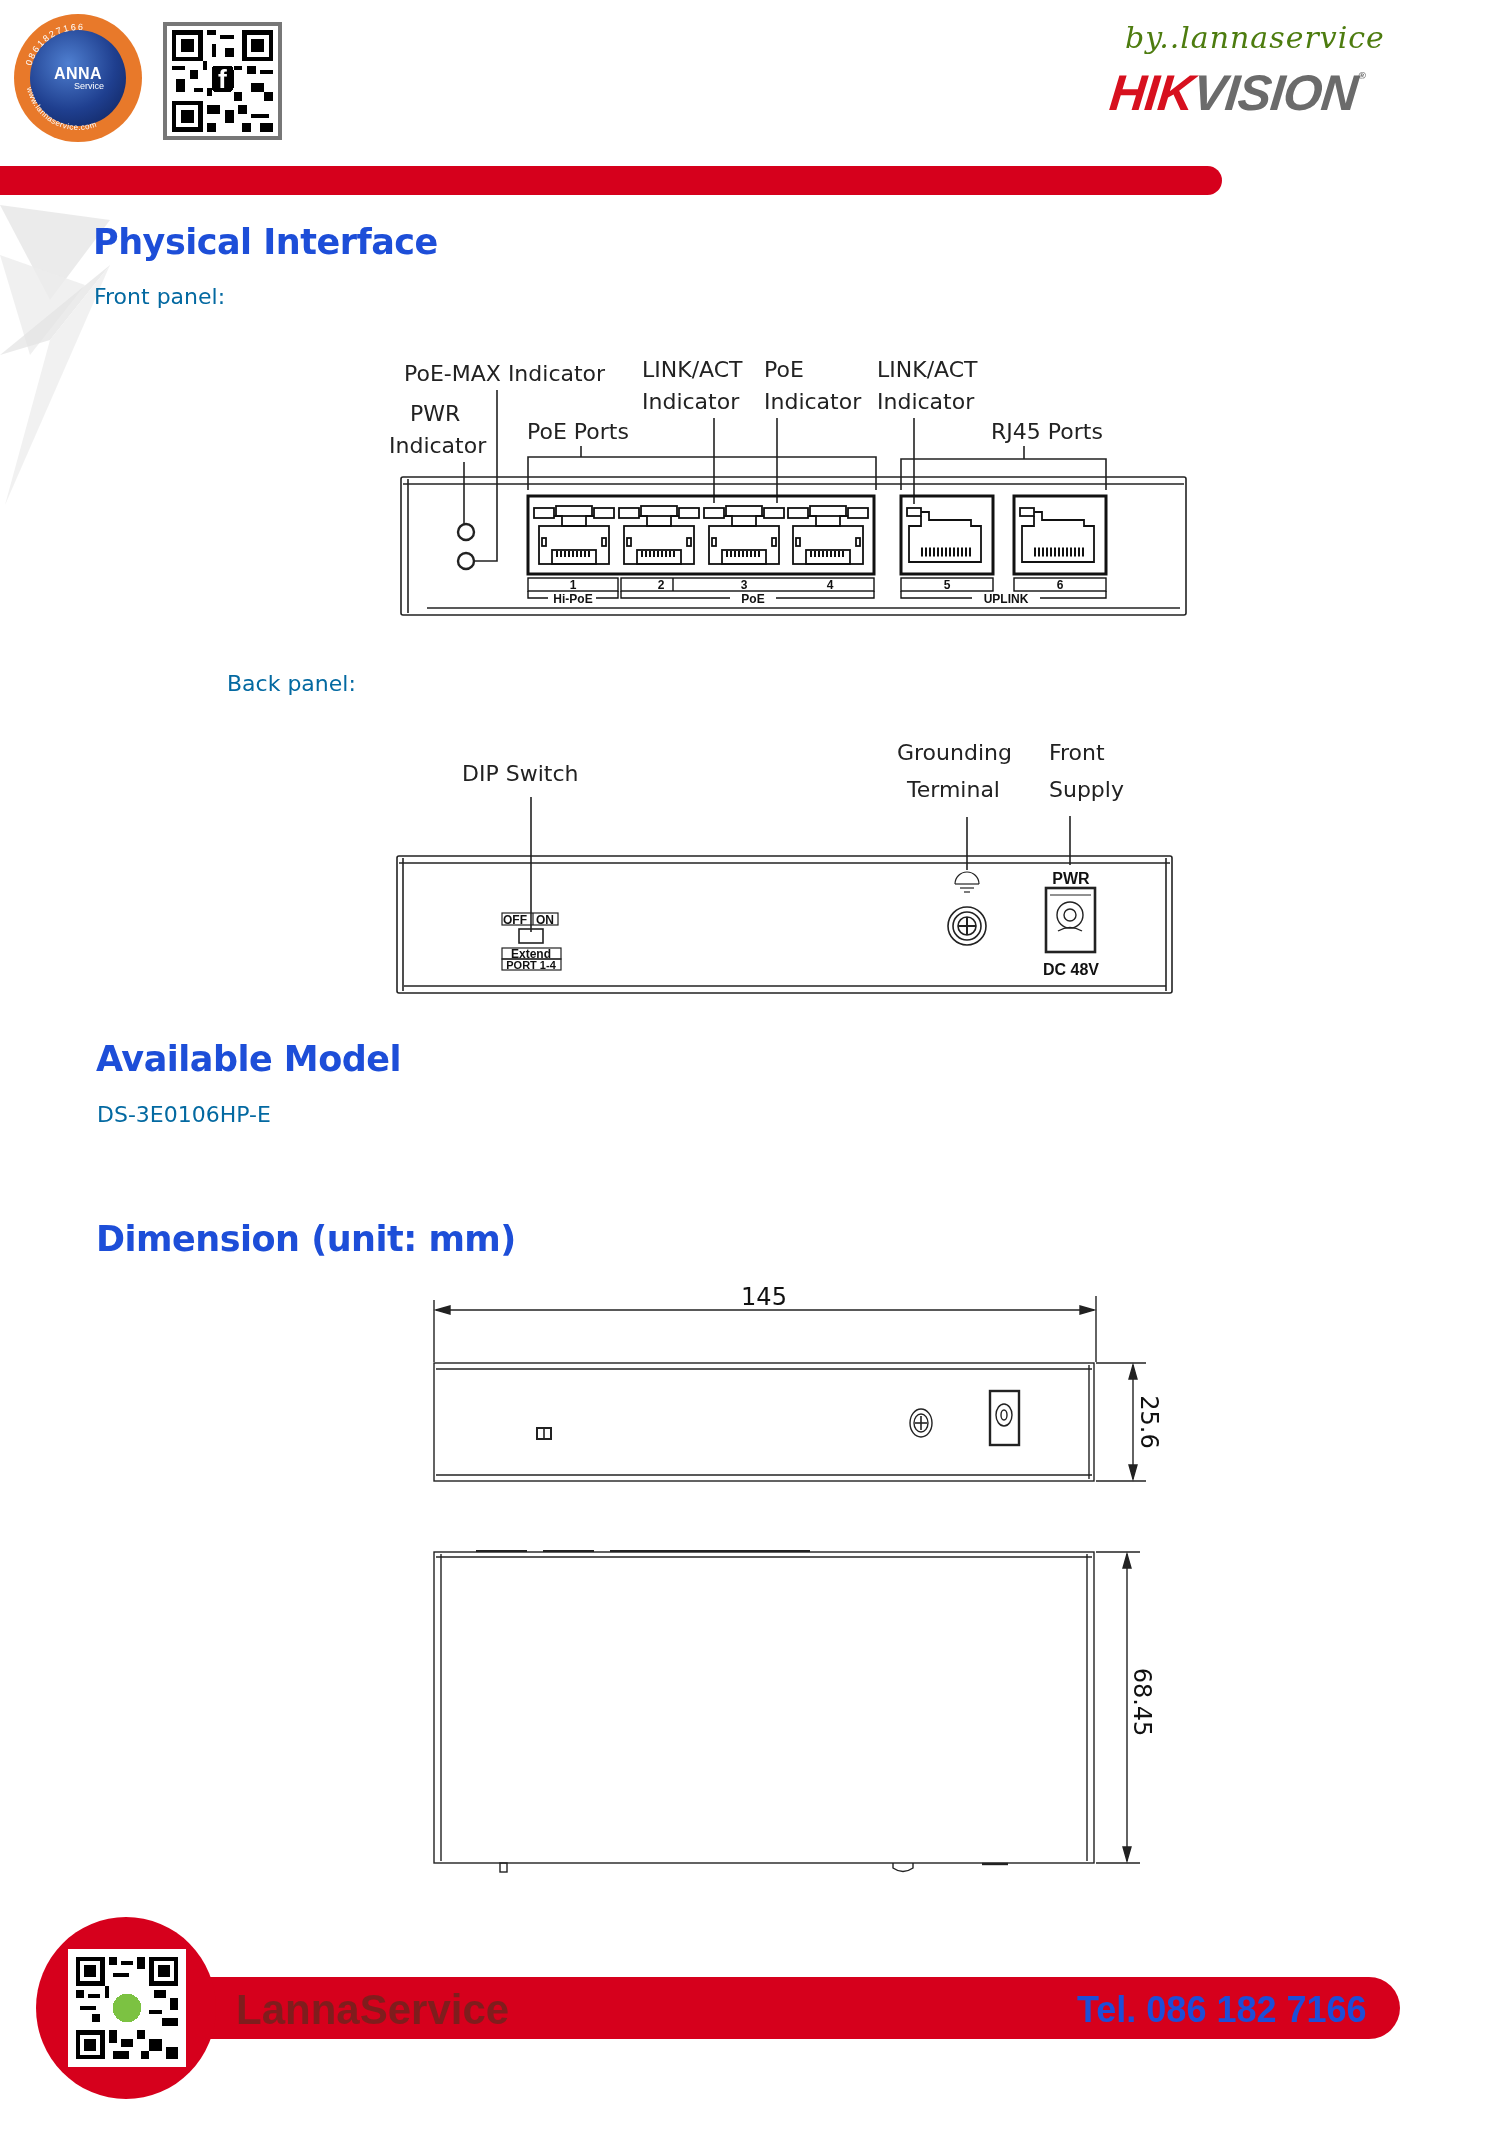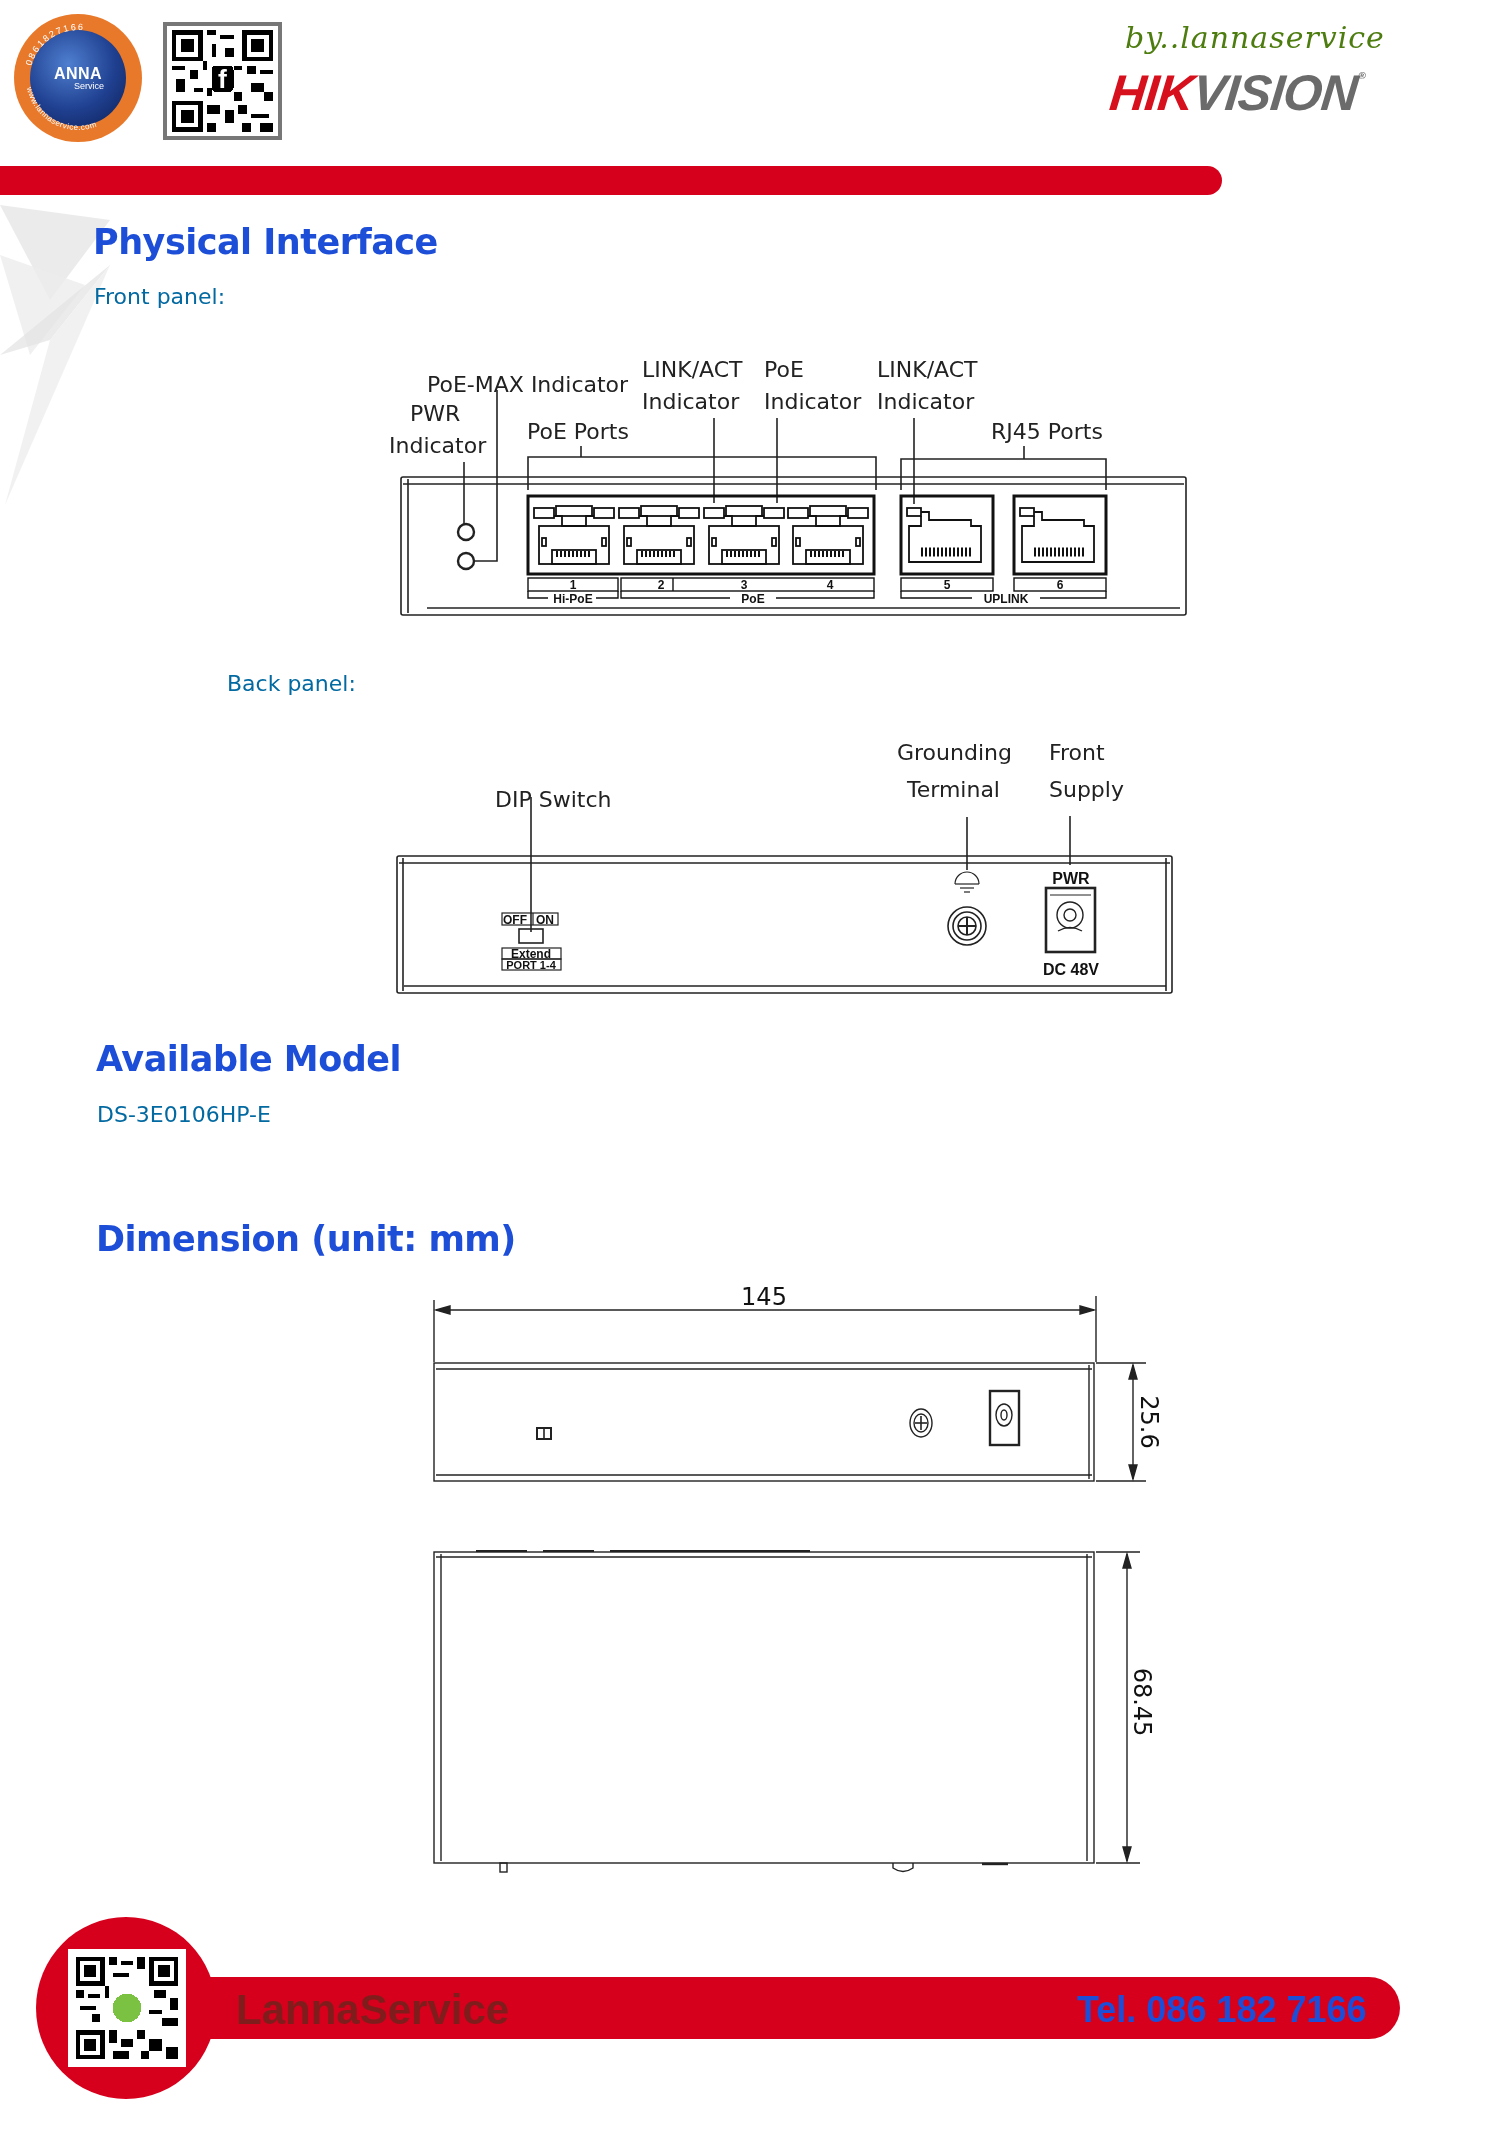--- a/index.html
+++ b/index.html
@@ -125,21 +125,21 @@
 <div class="byline">by..lannaservice</div>
 <div class="hik">
   <span class="red">HIK</span><span class="gray">VISION</span><sup>®</sup>
 </div>
 
 <div class="top-bar"></div>
 
 <div class="h1" style="left:93px;top:222px;">Physical Interface</div>
 <div class="txt" style="left:94px;top:284px;">Front panel:</div>
 
-<div class="lbl" style="left:404px;top:369px;margin-left:23px;">PoE-MAX Indicator</div>
+<div class="lbl" style="left:404px;top:358px;">PoE-MAX Indicator</div>
 <div class="lbl" style="left:410px;top:398px;">PWR</div>
 <div class="lbl" style="left:389px;top:430px;">Indicator</div>
 <div class="lbl" style="left:527px;top:416px;">PoE Ports</div>
 <div class="lbl" style="left:642px;top:354px;">LINK/ACT</div>
 <div class="lbl" style="left:642px;top:386px;">Indicator</div>
 <div class="lbl" style="left:764px;top:354px;">PoE</div>
 <div class="lbl" style="left:764px;top:386px;">Indicator</div>
 <div class="lbl" style="left:877px;top:354px;">LINK/ACT</div>
 <div class="lbl" style="left:877px;top:386px;">Indicator</div>
 <div class="lbl" style="left:991px;top:416px;">RJ45 Ports</div>
@@ -262,21 +262,21 @@
     <text x="830" y="589">4</text>
     <text x="947" y="589">5</text>
     <text x="1060" y="589">6</text>
     <text x="573" y="603">Hi-PoE</text>
     <text x="753" y="603">PoE</text>
     <text x="1006" y="603">UPLINK</text>
   </g>
 </svg>
 
 <div class="txt" style="left:227px;top:671px;">Back panel:</div>
-<div class="lbl" style="left:495px;top:758px;margin-top:26px;">DIP Switch</div>
+<div class="lbl" style="left:462px;top:758px;">DIP Switch</div>
 <div class="lbl" style="left:897px;top:737px;">Grounding</div>
 <div class="lbl" style="left:907px;top:774px;">Terminal</div>
 <div class="lbl" style="left:1049px;top:737px;">Front</div>
 <div class="lbl" style="left:1049px;top:774px;">Supply</div>
 
 <svg class="draw" style="left:0;top:0;width:1486px;height:1010px;">
   <g stroke="#222" stroke-width="1.6" fill="none">
     <rect x="397" y="856" width="775" height="137" rx="2"></rect>
     <line x1="399" y1="863" x2="1170" y2="863"></line>
     <line x1="404" y1="986" x2="1166" y2="986"></line>

